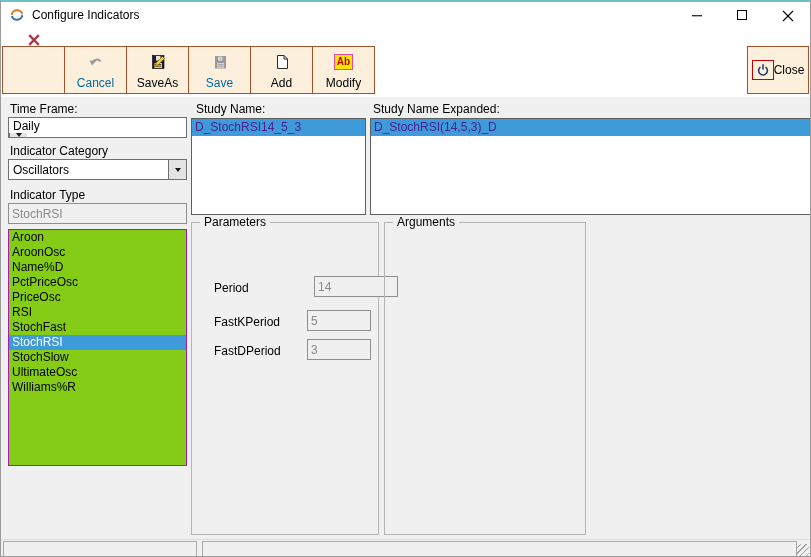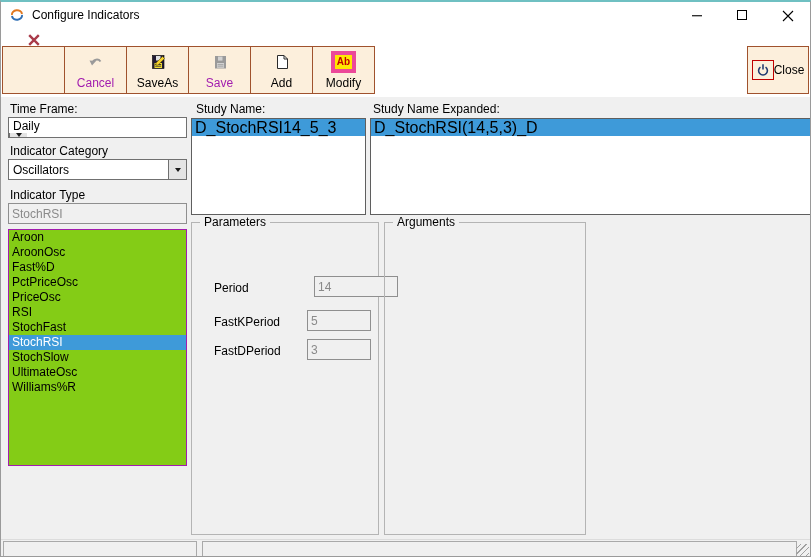--- a/index.html
+++ b/index.html
@@ -15,40 +15,40 @@
   .menubar{position:absolute;left:0;top:27px;width:100%;height:16px;background:#7dd3fc;display:flex;align-items:flex-end;margin-top:20px;}
   .menu-item{padding:0 8px;font-size:12px;}
   
   .toolbar{position:absolute;left:0;top:43px;width:100%;height:52px;background:#fff;}
   .tb-group{position:absolute;left:1px;top:1px;display:flex;}
   .tb-btn{width:63px;height:48px;box-sizing:border-box;border:1px solid #a0522d;margin-left:-1px;
           background:#fcefdc;display:flex;flex-direction:column;align-items:center;justify-content:center;cursor:default;}
   .tb-btn:first-child{margin-left:0;gap:44px;}
   .tb-btn .ic{height:22px;display:flex;align-items:center;justify-content:center;}
   .tb-btn .lbl{margin-top:3px;font-size:12px;color:#000;}
-  .tb-btn.dis .lbl{color:#a21caf;}
+  .tb-btn.dis .lbl{color:#0369a1;}
   .tb-close{position:absolute;left:746px;top:1px;width:62px;height:48px;box-sizing:border-box;border:1px solid #a0522d;
             background:#fcefdc;display:flex;flex-direction:row;align-items:center;justify-content:center;}
   .pw-box{width:20px;height:18px;border:1px solid #c00000;background:#fcefdc;display:flex;align-items:center;justify-content:center;}
-  .ab-chip{background:#ffe800;color:#c00000;font-weight:bold;font-size:10px;line-height:12px;padding:1px 2px;border:4px solid #ec4899;}
+  .ab-chip{background:#ffe800;color:#c00000;font-weight:bold;font-size:10px;line-height:12px;padding:1px 2px;border:1px solid #ec4899;}
   
   .main{position:absolute;left:0;top:95px;width:100%;height:442px;background:#f0f0f0;}
   .slabel{position:absolute;font-size:12px;color:#000;white-space:nowrap;}
   .combo{position:absolute;left:7px;width:179px;height:21px;box-sizing:border-box;background:#fff;
          border:1px solid #707070;display:flex;align-items:stretch;}
   .combo .txt{flex:1;display:flex;align-items:center;padding-left:4px;font-size:12px;}
   .combo .btn{width:17px;background:#e4e4e4;border-left:1px solid #707070;display:flex;align-items:center;justify-content:center;}
   .tri{width:0;height:0;border-left:3.5px solid transparent;border-right:3.5px solid transparent;border-top:4px solid #1a1a1a;}
   .tbox{position:absolute;box-sizing:border-box;background:#f0f0f0;border:1px solid #8f8f8f;color:#8a8a8a;
         font-size:12px;font-family:"Liberation Sans",sans-serif;padding:0 3px;}
   .listbox{position:absolute;background:#84cc16;border:1px solid #a21caf;box-sizing:border-box;overflow:hidden;}
   .li{height:15px;line-height:15px;padding-left:3px;font-size:12px;white-space:nowrap;}
   .li.sel{background:#3e9ad9;color:#fff;}
   .slist{position:absolute;background:#fff;border:1px solid #5f5f5f;box-sizing:border-box;overflow:hidden;}
-  .srow{height:17px;line-height:17px;padding-left:3px;background:#3e9ad9;color:#000000;font-size:16px;white-space:nowrap;}
+  .srow{height:17px;line-height:17px;padding-left:3px;background:#3e9ad9;color:#4c1d95;font-size:12px;white-space:nowrap;}
   .groupbox{position:absolute;border:1px solid #b4b4b4;box-sizing:border-box;}
   .gcap{position:absolute;top:-8px;left:8px;background:#f0f0f0;padding:0 4px;font-size:12px;color:#000;}
   .out-item{position:absolute;left:14px;font-size:12px;color:#000;white-space:nowrap;}
   
   .statusbar{position:absolute;left:0;top:537px;width:100%;height:19px;background:#f0f0f0;border-top:1px solid #dcdcdc;box-sizing:border-box;}
   .spanel{position:absolute;top:1px;height:16px;background:#f0f0f0;border:1px solid #a9a9a9;box-sizing:border-box;}
   .grip{position:absolute;right:1px;bottom:1px;width:13px;height:13px;
         background:repeating-linear-gradient(135deg,transparent 0 3px,#a0a0a0 3px 4px);}
 </style>
 </head>
@@ -183,21 +183,21 @@
         <span class="tri"></span>
       </span>
   </div>
 
   <span class="slabel" style="left:9px;top:186px;">Indicator Type</span>
   <input class="tbox" style="left: 7px; top: 201px; width: 179px; height: 21px;" readonly="" value="StochRSI">
 
   <div class="listbox" style="left:7px;top:227px;width:179px;height:237px;">
     <div class="li">Aroon</div>
     <div class="li">AroonOsc</div>
-    <div class="li">Fast%D</div>
+    <div class="li">Name%D</div>
     <div class="li">PctPriceOsc</div>
     <div class="li">PriceOsc</div>
     <div class="li">RSI</div>
     <div class="li">StochFast</div>
     <div class="li sel">StochRSI</div>
     <div class="li">StochSlow</div>
     <div class="li">UltimateOsc</div>
     <div class="li">Williams%R</div>
   </div>
 

